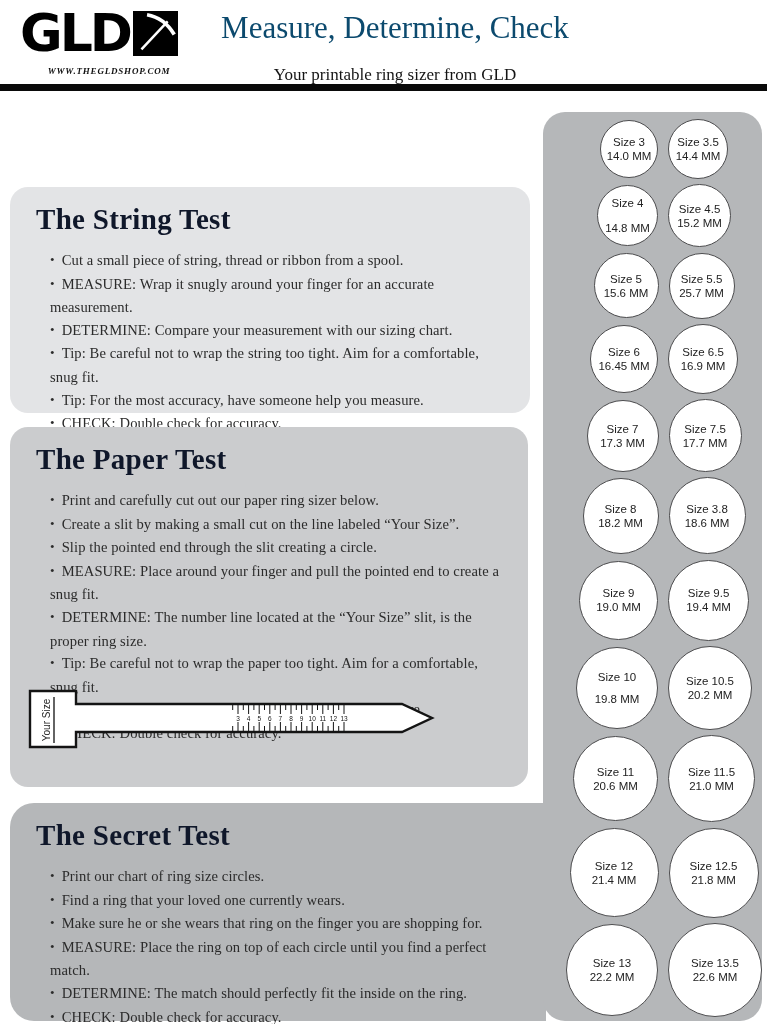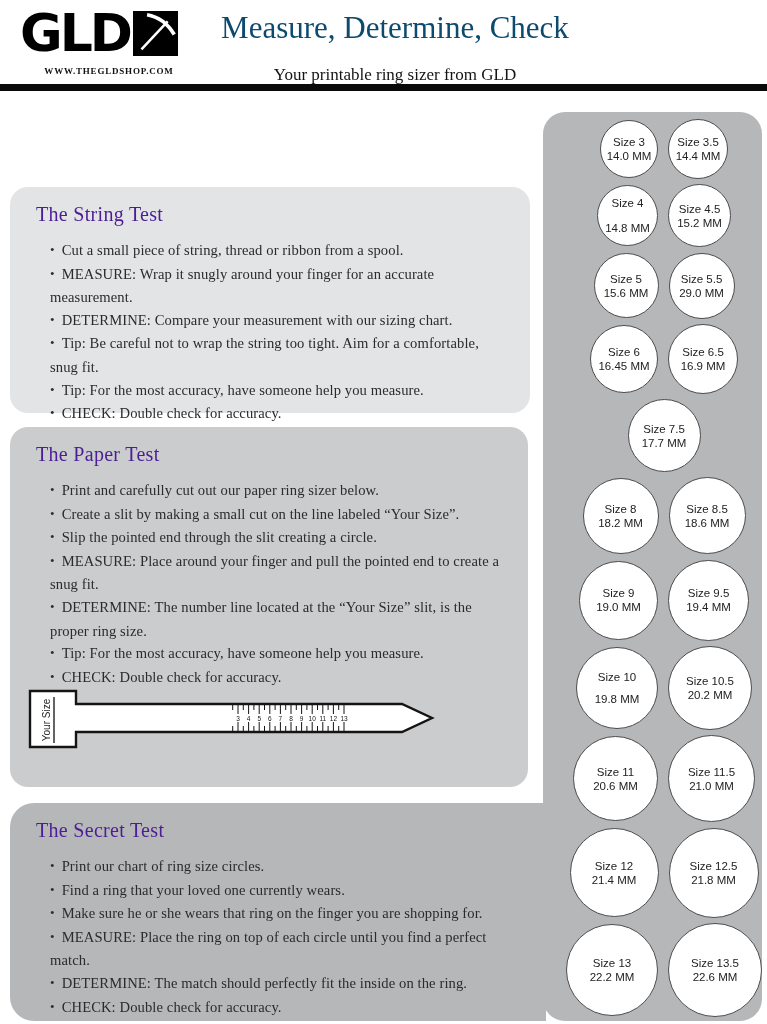--- a/index.html
+++ b/index.html
@@ -13,35 +13,35 @@
   .logo-block { position:absolute; left:20px; top:9px; width:180px; }
   .logo-row { display:flex; align-items:center; gap:3px; }
   .gld-text {
     font-family:"DejaVu Sans", sans-serif; font-weight:900; font-size:52px;
     letter-spacing:-3px; color:#000; line-height:48px;
   }
   .gld-square { width:45px; height:45px; background:#000; display:flex; align-items:center; justify-content:center; }
   .logo-url {
     margin-top:9px; text-align:center; width:178px;
     font-family:"Liberation Serif", serif; font-weight:bold; font-size:9px;
-    letter-spacing:0.8px; color:#111;
+    letter-spacing:0.8px; color:#111;font-style:italic;
   }
   .title-block { position:absolute; left:175px; top:10px; width:440px; text-align:center; }
   .page-title { font-family:"Liberation Serif", serif; font-weight:500; font-size:31px; color:#0c4a6e; }
   .page-subtitle { margin-top:19px; font-family:"Liberation Serif", serif; font-size:17px; color:#141414; }
   .divider { position:absolute; left:0; top:84px; width:767px; height:7px; background:#0a0a0a; }
 
   
   .panel { position:absolute; padding:16px 20px; }
   .panel-string { left:10px; top:187px; width:520px; height:226px; background:#e3e4e6; border-radius:18px; }
   .panel-paper  { left:10px; top:427px; width:518px; height:360px; background:#cbccce; border-radius:18px; }
   .panel-secret { left:10px; top:803px; width:536px; height:218px; background:#b5b7b9; border-radius:24px 0 0 24px; }
   .panel h2 {
-    font-family:"Liberation Serif", serif; font-weight:400; font-size:20px;
-    color:#4c1d95; letter-spacing:0.3px; margin:0 0 13px 6px;
+    font-family:"Liberation Serif", serif; font-weight:700; font-size:29px;
+    color:#0f172a; letter-spacing:0.3px; margin:0 0 13px 6px;
   }
   ul.bullets { list-style:none; margin-left:20px; }
   ul.bullets li {
     font-family:"Liberation Serif", serif; font-size:14.6px; line-height:22.6px;
     color:#2b2b2b; letter-spacing:0.1px;
   }
   ul.bullets li::before { content:"\2022"; font-size:13px; margin-right:7px; position:relative; top:-1px; }
 
   
   .sizer-svg { position:absolute; left:18px; top:260px; }
@@ -104,20 +104,21 @@
 
   <div class="panel panel-paper">
     <h2>The Paper Test</h2>
     <ul class="bullets">
 
     <li>Print and carefully cut out our paper ring sizer below.</li>
         <li>Create a slit by making a small cut on the line labeled “Your Size”.</li>
         <li>Slip the pointed end through the slit creating a circle.</li>
         <li>MEASURE: Place around your finger and pull the pointed end to create a snug fit.</li>
         <li>DETERMINE: The number line located at the “Your Size”  slit, is the proper ring size.</li>
+        <li>Tip: Be careful not to wrap the paper too tight. Aim for a comfortable, snug fit.</li>
         <li>Tip: For the most accuracy, have someone help you measure.</li>
         <li>CHECK: Double check for accuracy.</li>
       </ul>
 
     <svg class="sizer-svg" width="410" height="64" viewBox="0 0 410 64">
       <path d="M2,4 H48 V17 H374 L404,31 L374,45 H48 V60 H2 Z" fill="#ffffff" stroke="#141414" stroke-width="2.4" stroke-linejoin="miter"></path>
       <g transform="translate(22,33) rotate(-90)">
         <text x="0" y="0" text-anchor="middle" font-family="Liberation Sans, sans-serif" font-size="10" fill="#222">Your Size</text>
         <line x1="-23" y1="4" x2="23" y2="4" stroke="#222" stroke-width="1.4"></line>
       </g>
@@ -219,49 +220,53 @@
           </div>
         </div>
 
         <div class="ring-row">
           <div class="ring-circle" style="width: 65px; height: 65px;">
             <span>Size 5</span>
             <span class="ring-mm">15.6 MM</span>
           </div>
           <div class="ring-circle" style="width: 66px; height: 66px;">
             <span>Size 5.5</span>
-            <span class="ring-mm">29.0 MM</span>
+            <span class="ring-mm">25.7 MM</span>
           </div>
         </div>
 
         <div class="ring-row">
           <div class="ring-circle" style="width: 68px; height: 68px;">
             <span>Size 6</span>
             <span class="ring-mm">16.45 MM</span>
           </div>
           <div class="ring-circle" style="width: 70px; height: 70px;">
             <span>Size 6.5</span>
             <span class="ring-mm">16.9 MM</span>
           </div>
         </div>
 
         <div class="ring-row">
+          <div class="ring-circle" style="width: 72px; height: 72px;">
+            <span>Size 7</span>
+            <span class="ring-mm">17.3 MM</span>
+          </div>
           <div class="ring-circle" style="width: 73px; height: 73px;">
             <span>Size 7.5</span>
             <span class="ring-mm">17.7 MM</span>
           </div>
         </div>
 
         <div class="ring-row">
           <div class="ring-circle" style="width: 76px; height: 76px;">
             <span>Size 8</span>
             <span class="ring-mm">18.2 MM</span>
           </div>
           <div class="ring-circle" style="width: 77px; height: 77px;">
-            <span>Size 8.5</span>
+            <span>Size 3.8</span>
             <span class="ring-mm">18.6 MM</span>
           </div>
         </div>
 
         <div class="ring-row">
           <div class="ring-circle" style="width: 79px; height: 79px;">
             <span>Size 9</span>
             <span class="ring-mm">19.0 MM</span>
           </div>
           <div class="ring-circle" style="width: 81px; height: 81px; align-items: center;">

